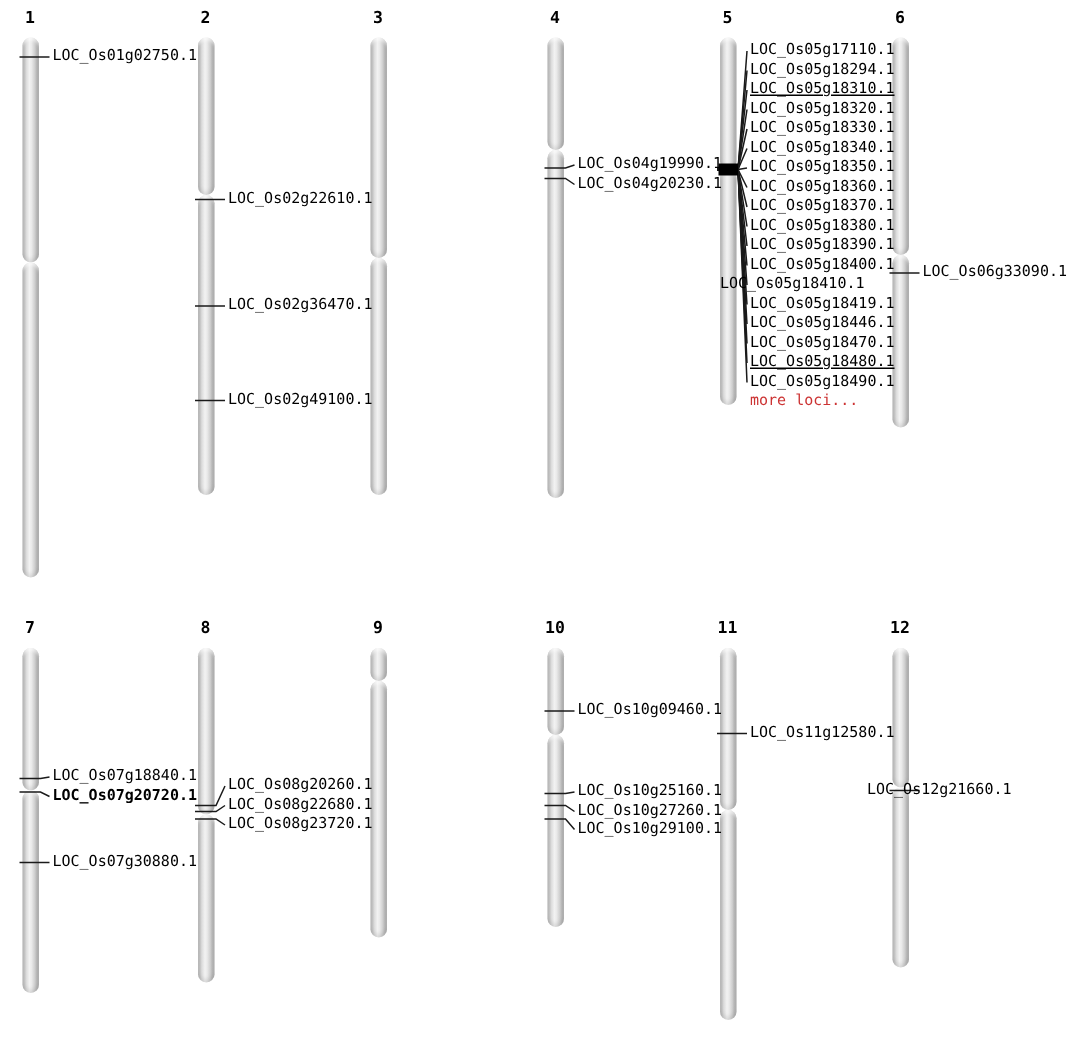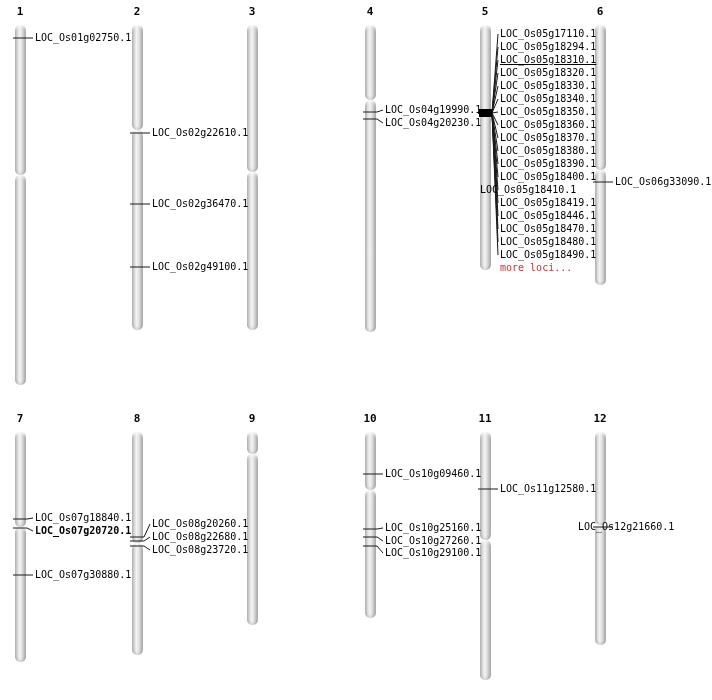--- a/index.html
+++ b/index.html
@@ -131,21 +131,21 @@
     <div class="locus-label" style="left: 500px; top: 106px; color: rgb(0, 0, 0);">LOC_Os05g18350.1</div>
     <div class="locus-label" style="left: 500px; top: 119px; color: rgb(0, 0, 0);">LOC_Os05g18360.1</div>
     <div class="locus-label" style="left: 500px; top: 132px; color: rgb(0, 0, 0);">LOC_Os05g18370.1</div>
     <div class="locus-label" style="left: 500px; top: 145px; color: rgb(0, 0, 0);">LOC_Os05g18380.1</div>
     <div class="locus-label" style="left: 500px; top: 158px; color: rgb(0, 0, 0);">LOC_Os05g18390.1</div>
     <div class="locus-label" style="left: 500px; top: 171px; color: rgb(0, 0, 0);">LOC_Os05g18400.1</div>
     <div class="locus-label" style="left: 480px; top: 184px; color: rgb(0, 0, 0);">LOC_Os05g18410.1</div>
     <div class="locus-label" style="left: 500px; top: 197px; color: rgb(0, 0, 0);">LOC_Os05g18419.1</div>
     <div class="locus-label" style="left: 500px; top: 210px; color: rgb(0, 0, 0);">LOC_Os05g18446.1</div>
     <div class="locus-label" style="left: 500px; top: 223px; color: rgb(0, 0, 0);">LOC_Os05g18470.1</div>
-    <div class="locus-label" style="left: 500px; top: 236px; color: rgb(0, 0, 0);">LOC_Os05g18480.1</div>
+    <div class="locus-label" style="left: 500px; top: 236px; color: rgb(0, 0, 0); text-decoration: underline;">LOC_Os05g18480.1</div>
     <div class="locus-label" style="left: 500px; top: 249px; color: rgb(0, 0, 0);">LOC_Os05g18490.1</div>
     <div class="locus-label" style="left: 500px; top: 262px; color: rgb(204, 51, 51); text-align: right;">more loci...</div>
     <div class="chrom-number" style="left: 600px; top: 6px; color: rgb(0, 0, 0);">6</div>
     <div class="chrom-arm" style="left: 594.5px; top: 25px; height: 145px;"></div>
     <div class="chrom-arm" style="left: 594.5px; top: 170px; height: 115px;"></div>
     <div class="locus-label" style="left: 615px; top: 176px; color: rgb(0, 0, 0);">LOC_Os06g33090.1</div>
     <div class="chrom-number" style="left: 20px; top: 413px; color: rgb(0, 0, 0);">7</div>
     <div class="chrom-arm" style="left: 14.5px; top: 432px; height: 95px;"></div>
     <div class="chrom-arm" style="left: 14.5px; top: 527px; height: 135px;"></div>
     <div class="locus-label" style="left: 35px; top: 512px; color: rgb(0, 0, 0);">LOC_Os07g18840.1</div>

